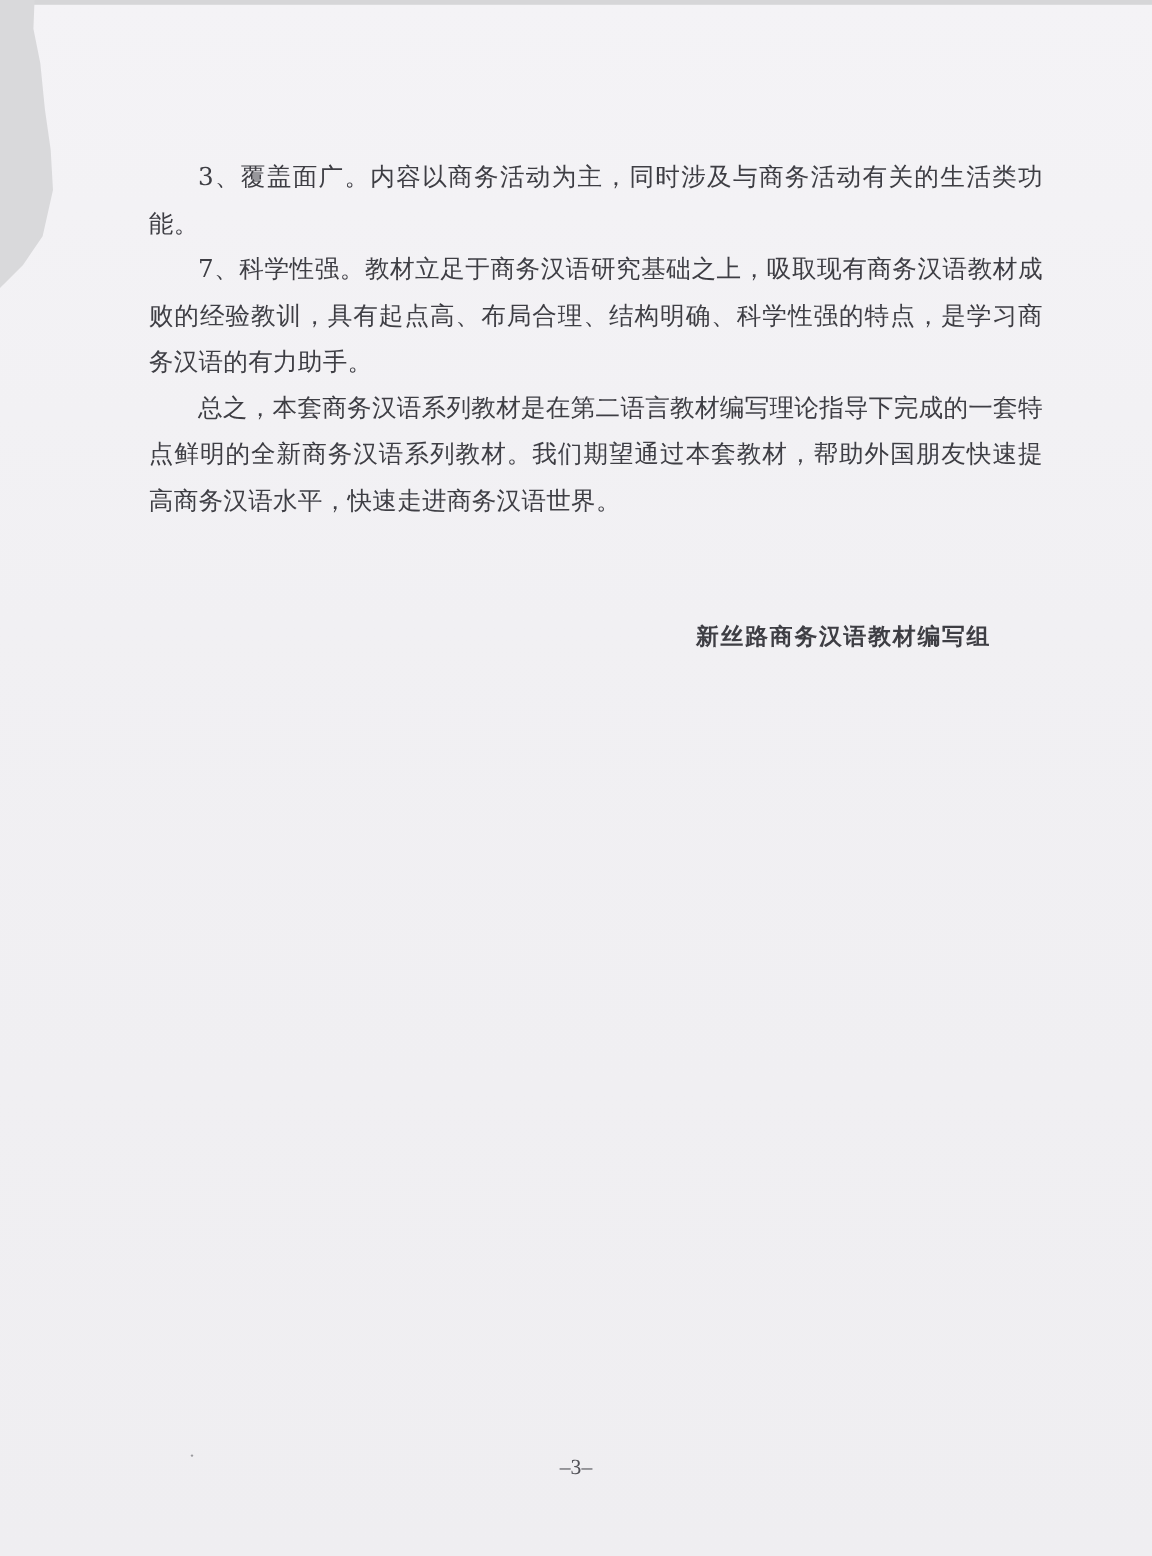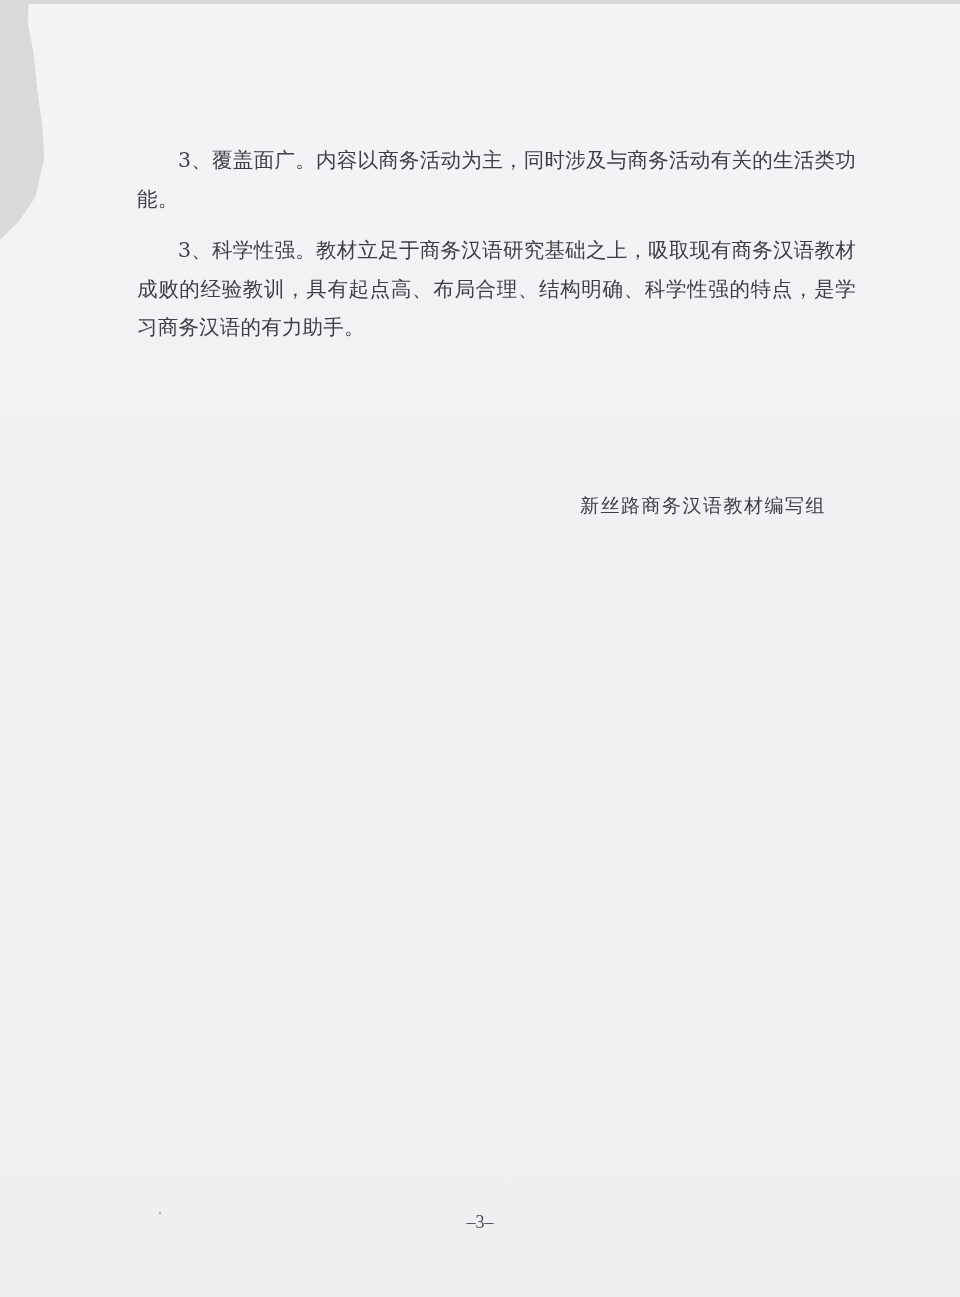--- a/index.html
+++ b/index.html
@@ -40,34 +40,35 @@
       left: 124px;
       top: 128px;
       width: 745px;
       font-family: "DejaVu Serif", "Liberation Serif", serif;
       font-size: 20.5px;
       line-height: 38.5px;
       color: #3e3e44;
       letter-spacing: 0.2px;
     }
     .para {
-      margin: 13px;
+      margin: 0;
       text-indent: 2em;
       text-align: justify;
       word-break: break-all;
     }
     .signature {
       position: absolute;
-      top: 486px;
+      top: 512px;
       left: 580px;
       font-family: "DejaVu Serif", "Liberation Serif", serif;
       font-size: 19px;
       line-height: 38px;
       color: #3e3e44;
       letter-spacing: 1.5px;
+      font-weight: bold;
     }
     .sig-line-1 { display: block; }
     .sig-line-2 { display: block; padding-left: 41px; }
     .page-number {
       position: absolute;
       top: 1212px;
       left: 0;
       width: 960px;
       text-align: center;
       font-family: "Liberation Serif", "DejaVu Serif", serif;
@@ -86,21 +87,22 @@
   </style>
 </head>
 <body>
 
 <div class="page">
   <div class="top-shadow"></div>
   <div class="torn-edge"></div>
 
   <div class="content">
     <p class="para">3、覆盖面广。内容以商务活动为主，同时涉及与商务活动有关的生活类功能。</p>
-    <p class="para">3、科学性强。教材立足于商务汉语研究基础之上，吸取现有商务汉语教材成败的经验教训，具有起点高、布局合理、结构明确、科学性强的特点，是学习商务汉语的有力助手。</p>
+    <p class="para">7、科学性强。教材立足于商务汉语研究基础之上，吸取现有商务汉语教材成败的经验教训，具有起点高、布局合理、结构明确、科学性强的特点，是学习商务汉语的有力助手。</p>
+    <p class="para">总之，本套商务汉语系列教材是在第二语言教材编写理论指导下完成的一套特点鲜明的全新商务汉语系列教材。我们期望通过本套教材，帮助外国朋友快速提高商务汉语水平，快速走进商务汉语世界。</p>
   </div>
 
   <div class="signature">
     <span class="sig-line-1">新丝路商务汉语教材编写组</span>
   </div>
 
   <div class="speck"></div>
 
   <div class="page-number">–3–</div>
 </div>

